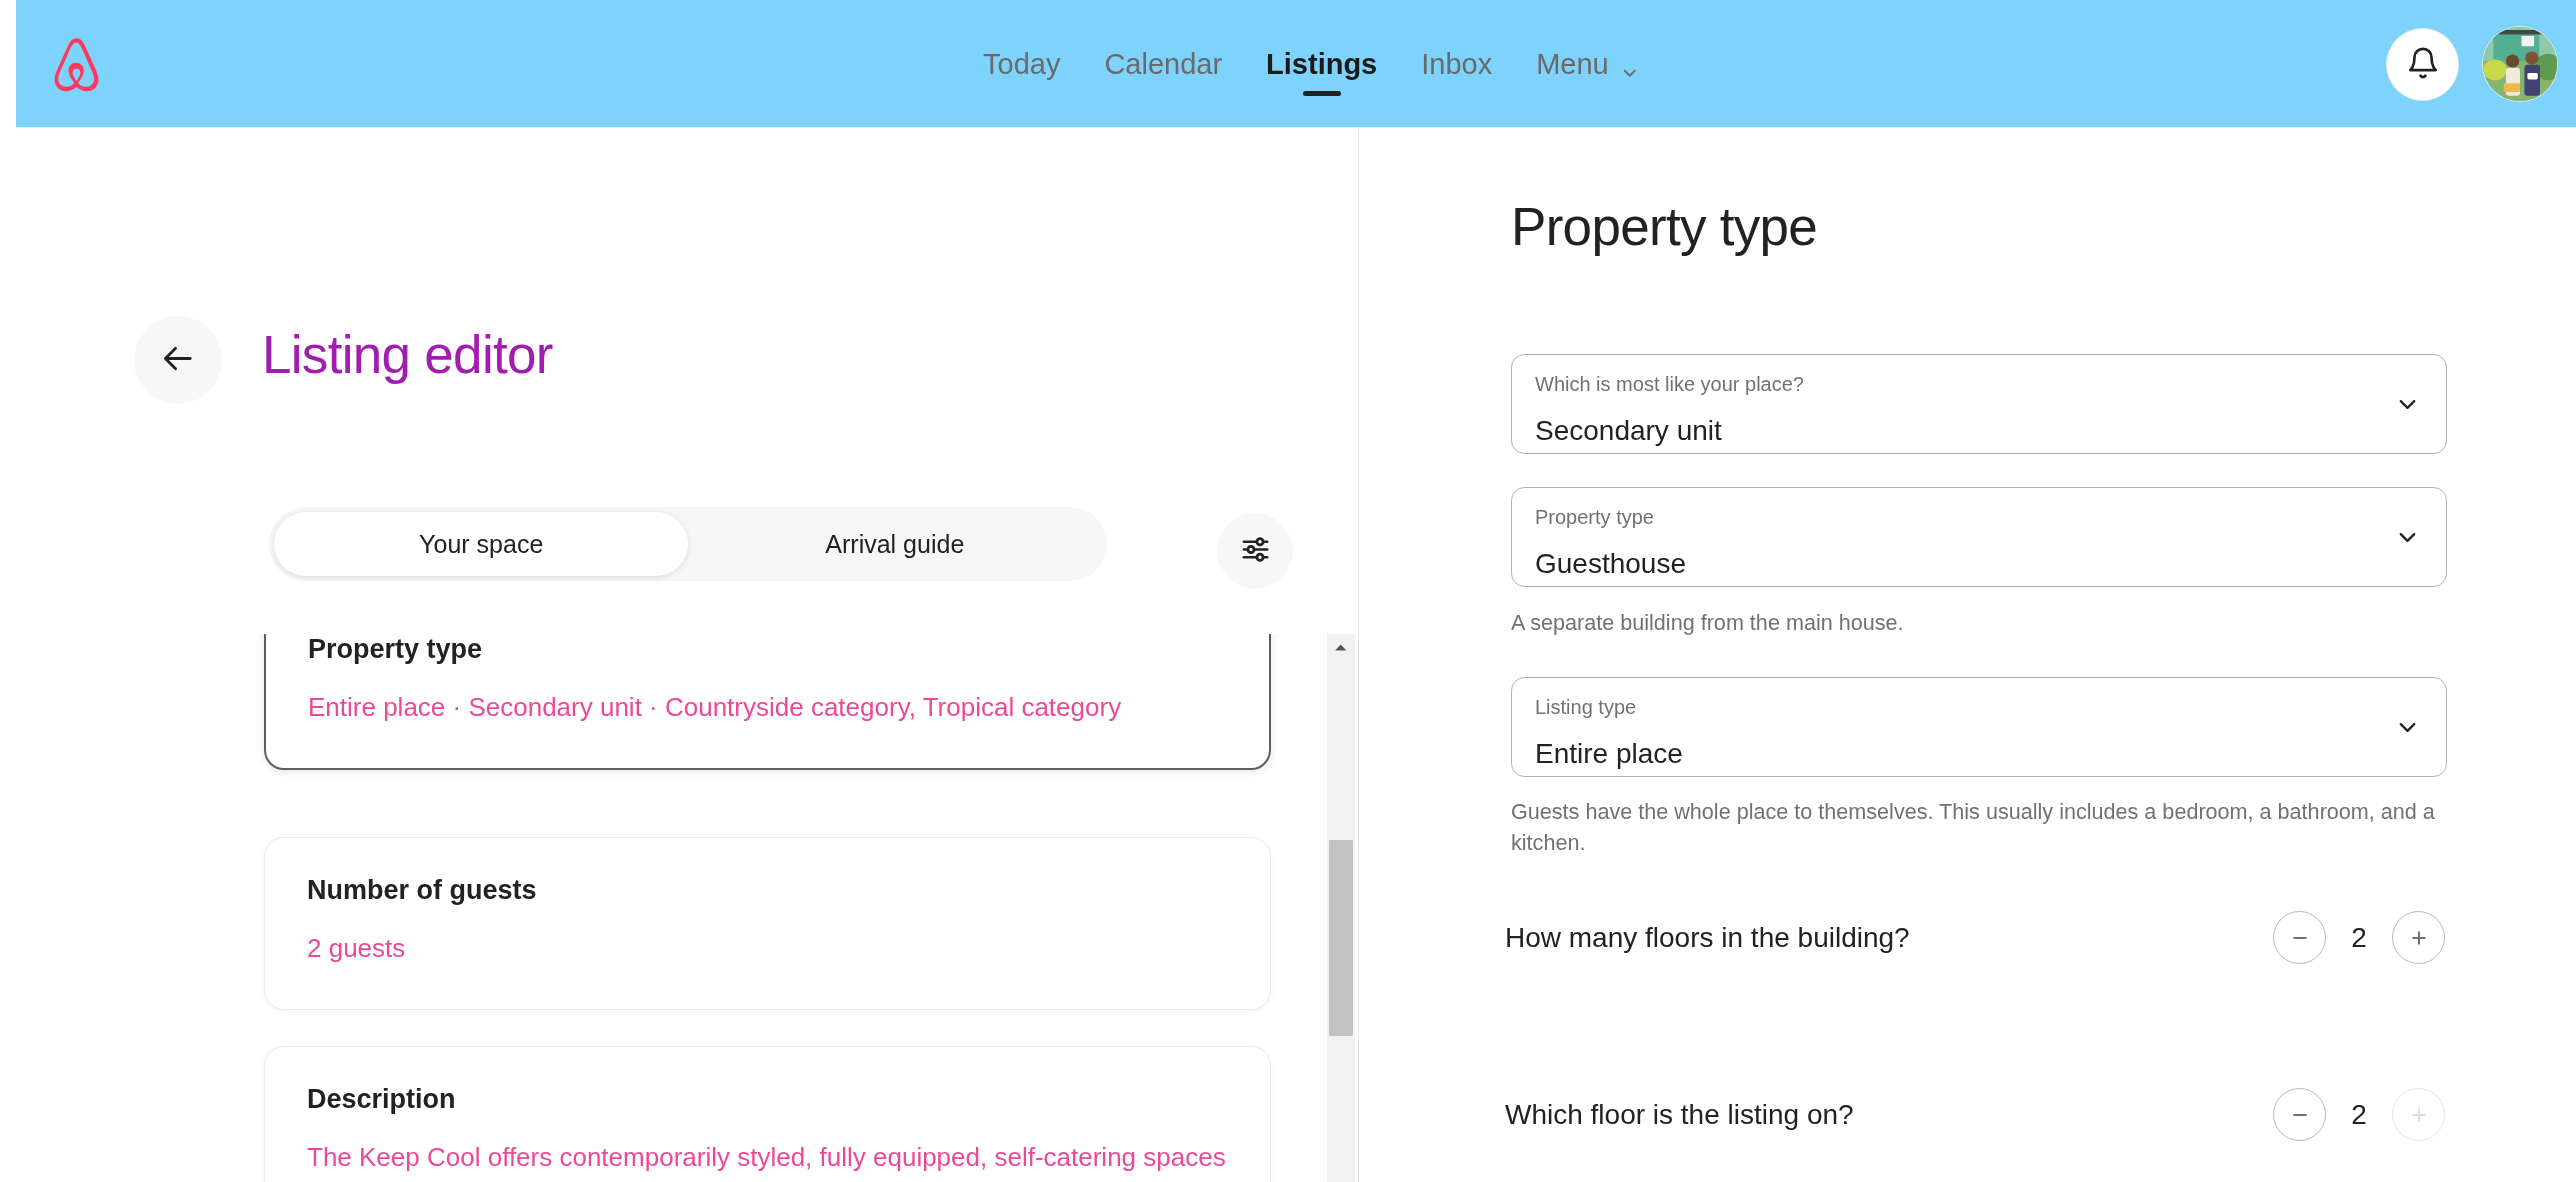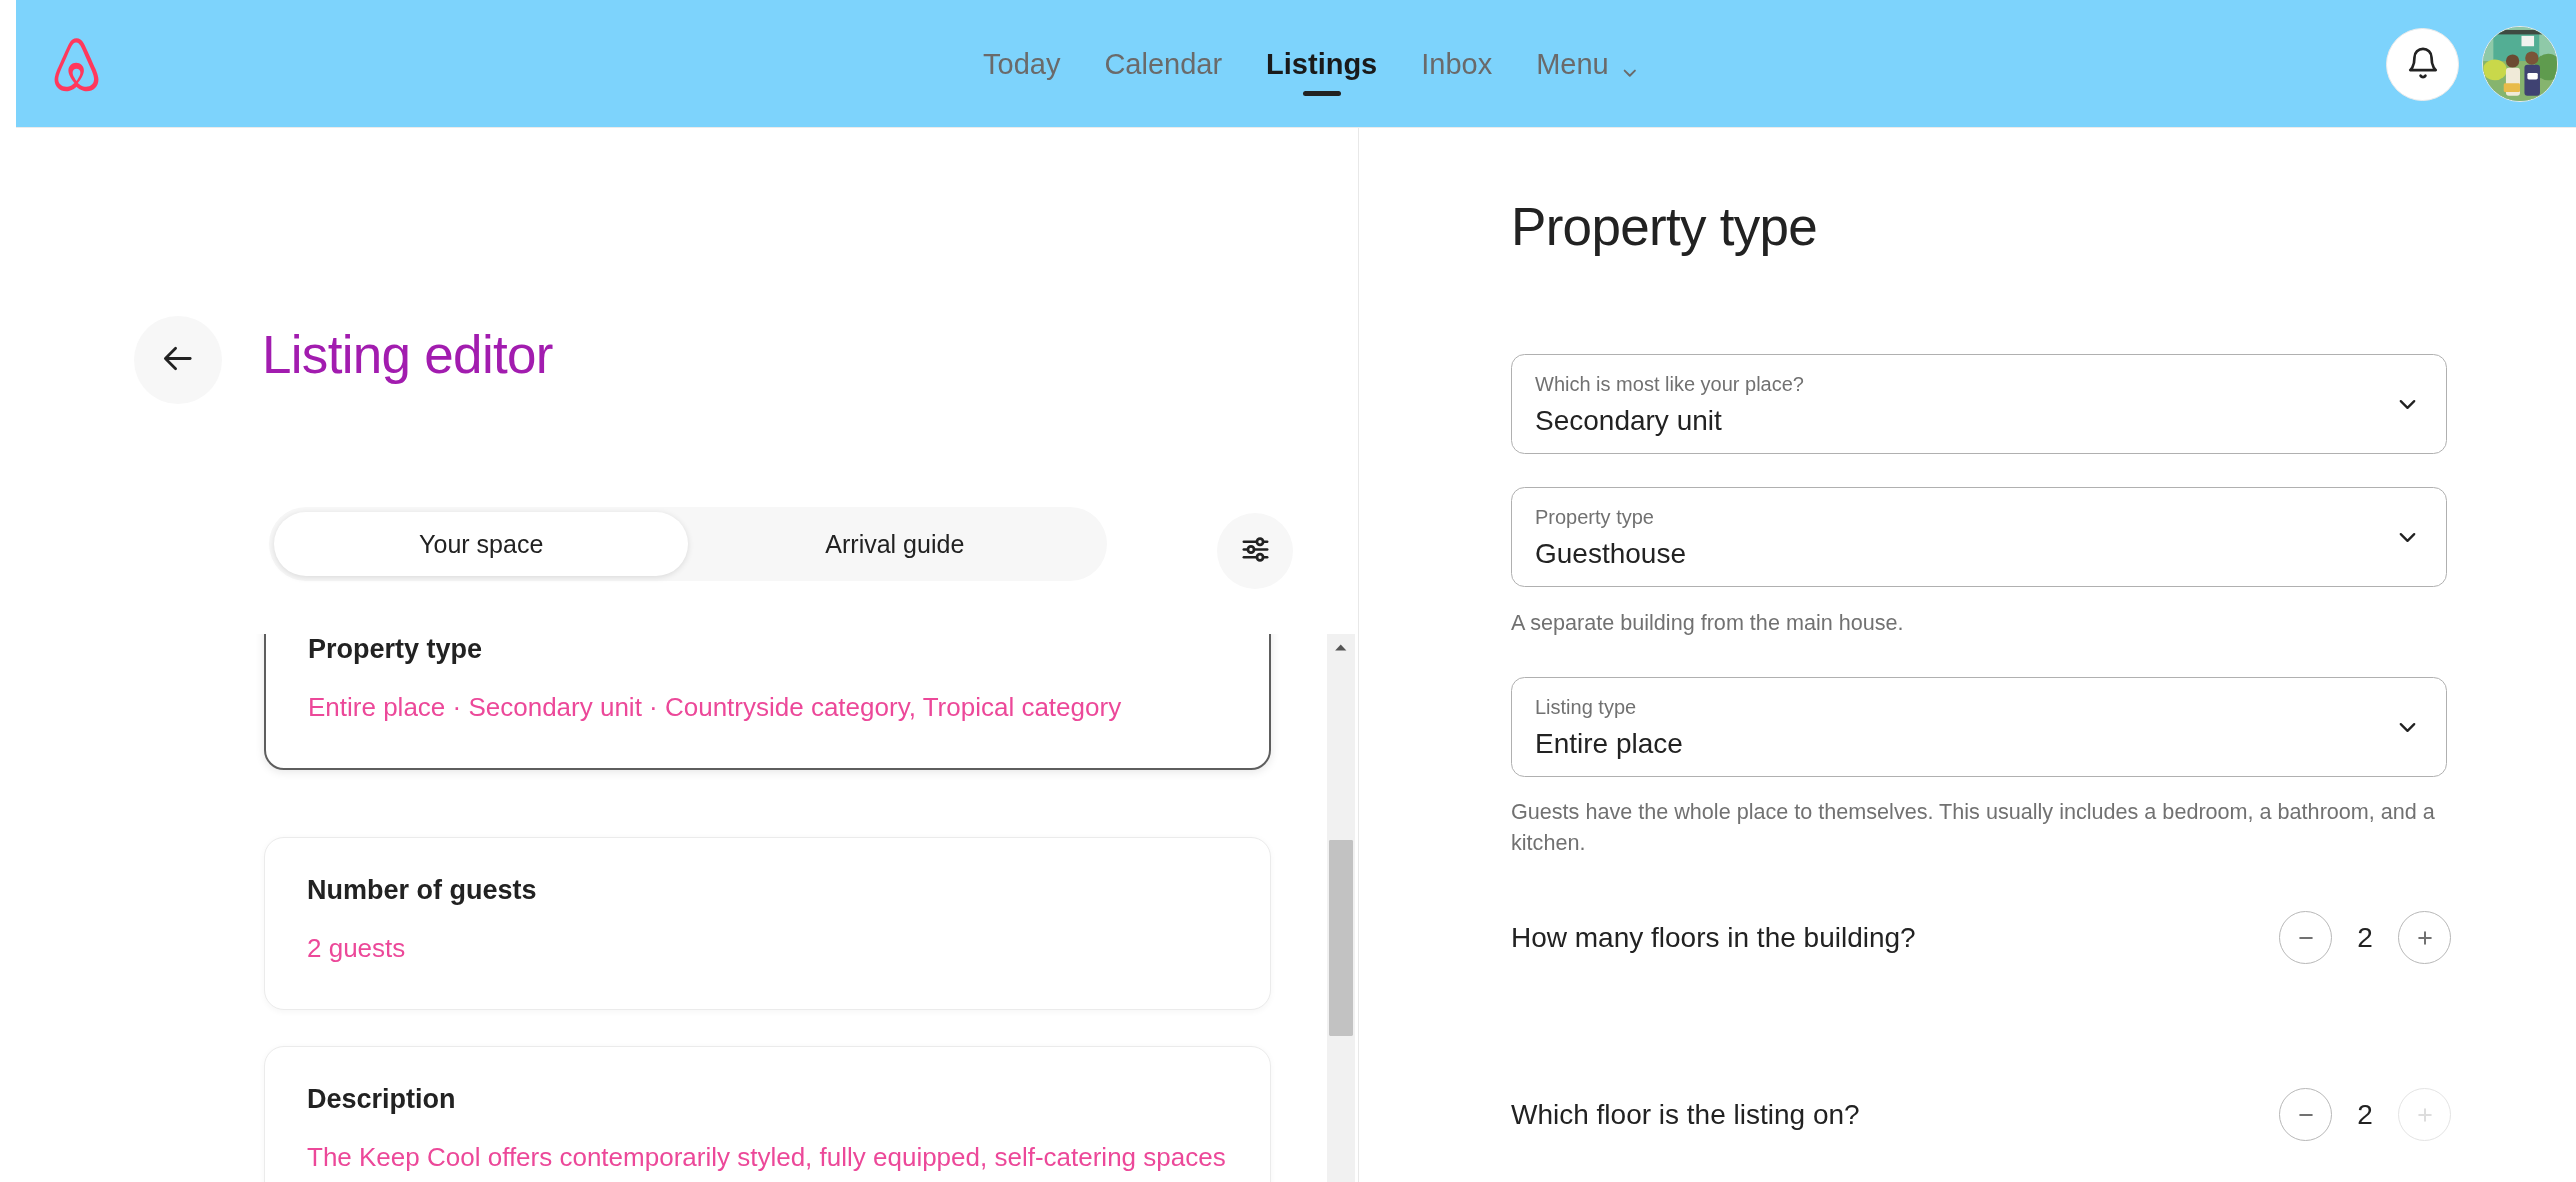--- a/index.html
+++ b/index.html
@@ -170,35 +170,35 @@
     font-size: 53px; color: #222222; letter-spacing: -0.7px;
   }
   .select-field {
     position: absolute; left: 151px;
     width: 936px; height: 100px;
     border: 1.4px solid #b0b0b0; border-radius: 13.5px;
     background: #ffffff; cursor: pointer;
     padding: 17.6px 20px 0 23px;
   }
   .sf-label { font-size: 20px; color: #717171; line-height: 1.1; }
-  .sf-value { font-size: 28px; color: #222222; margin-top: 10px; }
+  .sf-value { font-size: 28px; color: #222222; margin-top: 20px; }
   .sf-chev {
     position: absolute; right: 27px; top: 50%;
     transform: translateY(-50%);
     width: 23px; height: 23px;
   }
   .helper-text {
     position: absolute; left: 151px;
     width: 947px;
     font-size: 21.6px; color: #717171; line-height: 1.45;
   }
 
   
   .stepper-row {
-    position: absolute; left: 151px;
+    position: absolute; left: 145px;
     width: 940px; height: 61px;
     display: flex; align-items: center; justify-content: space-between;
   }
   .stepper-label { font-size: 28px; color: #222222; }
   .stepper-ctrl { display: flex; align-items: center; gap: 0px; }
   .step-btn {
     width: 53px; height: 53px; border-radius: 50%;
     border: 1.4px solid #b8b8b8; background: #fff;
     display: flex; align-items: center; justify-content: center;
     cursor: pointer;

